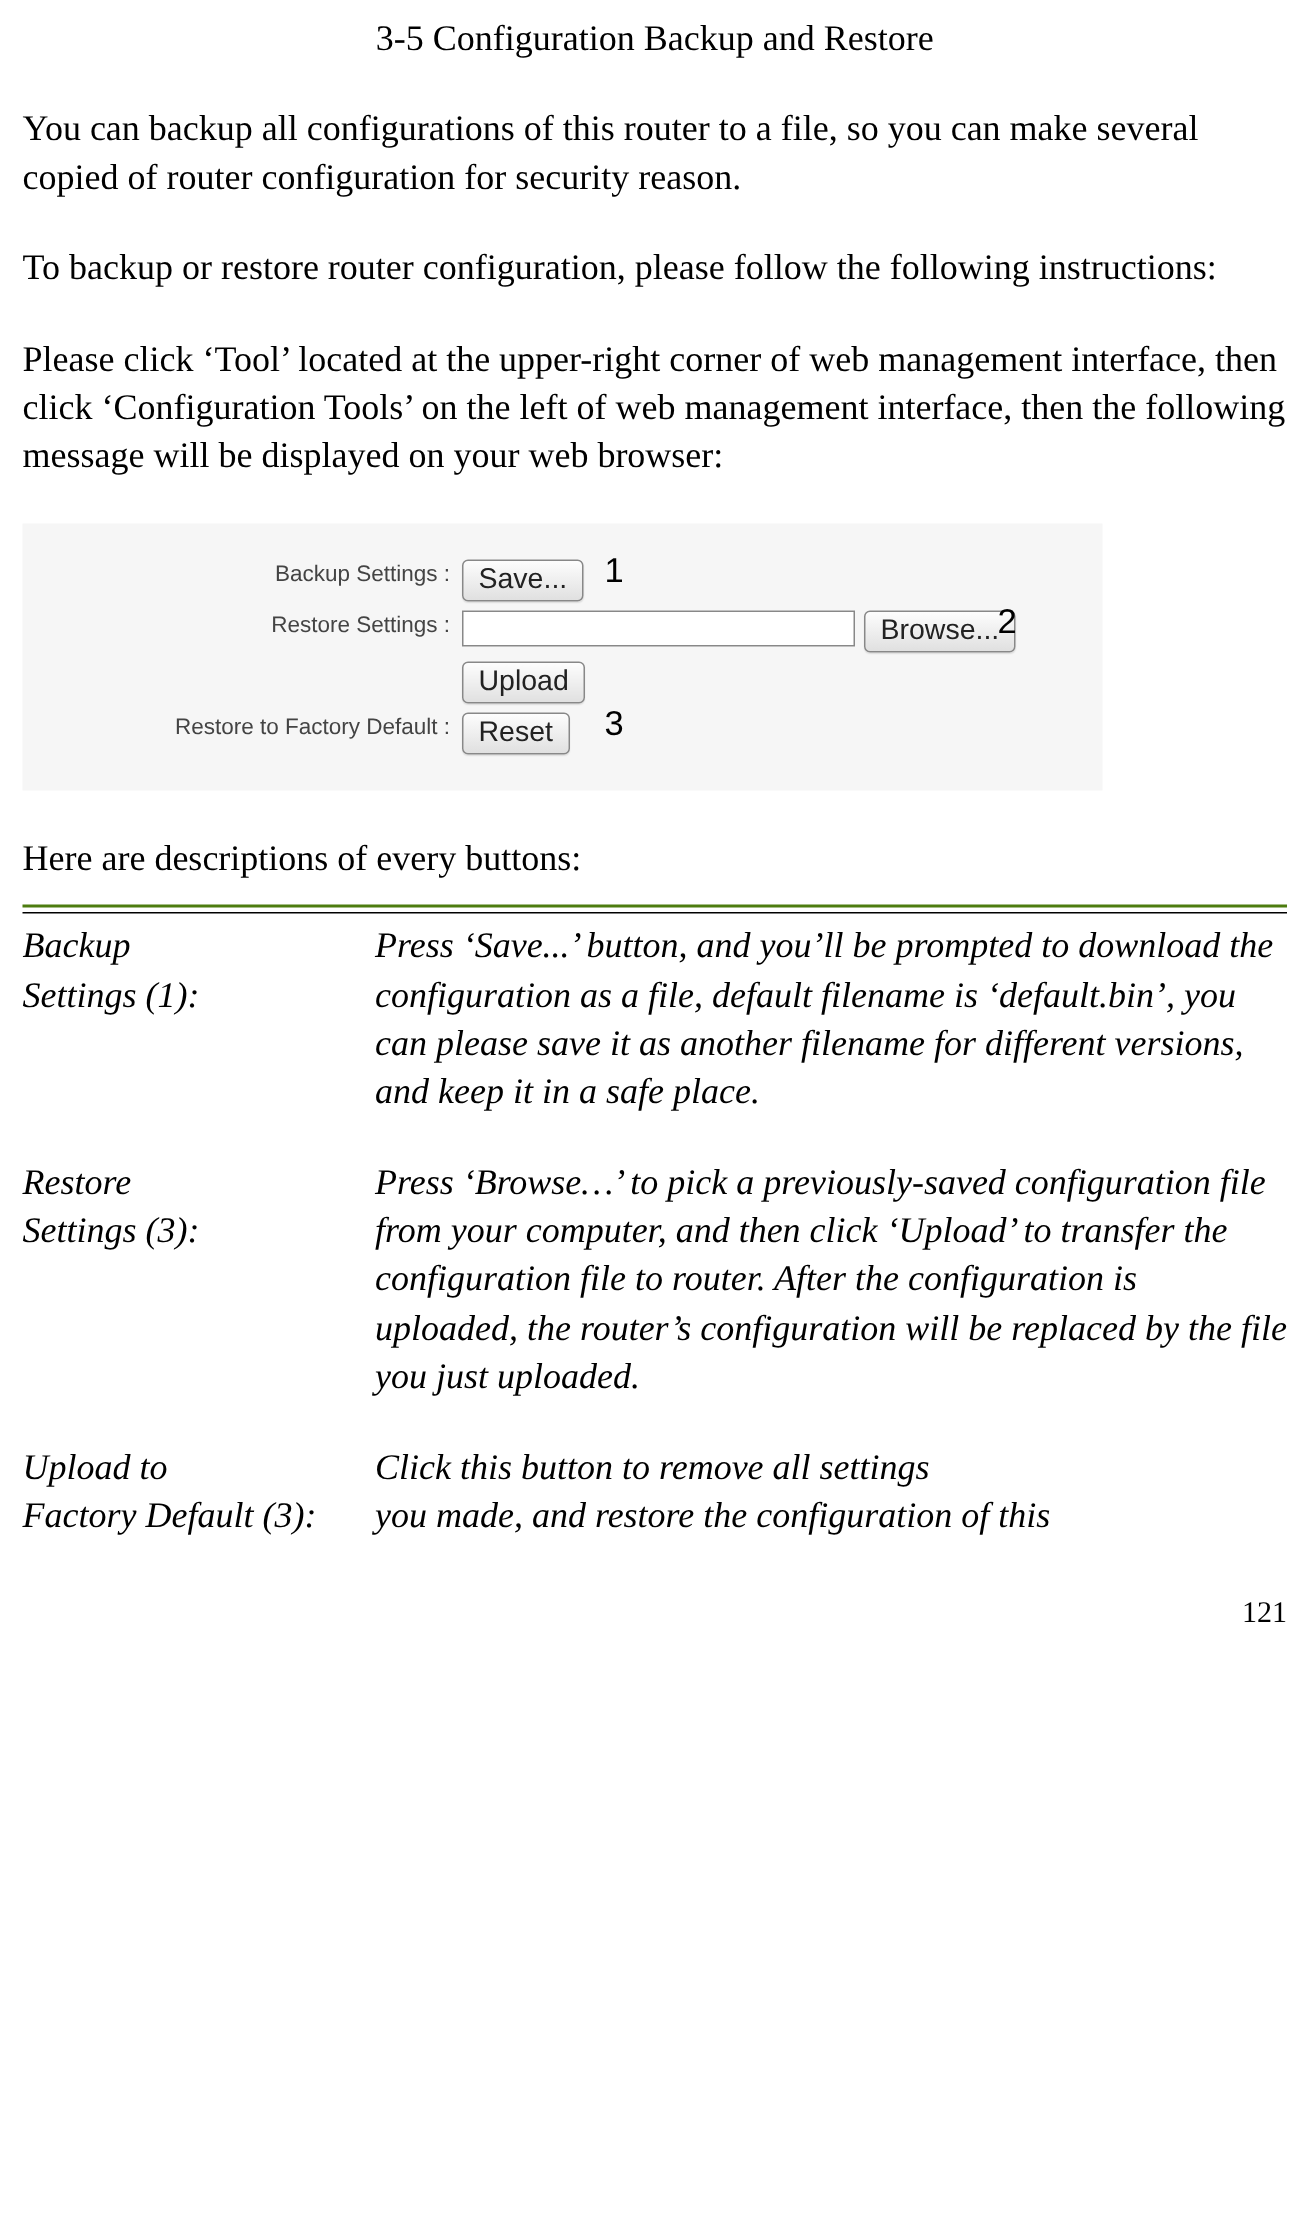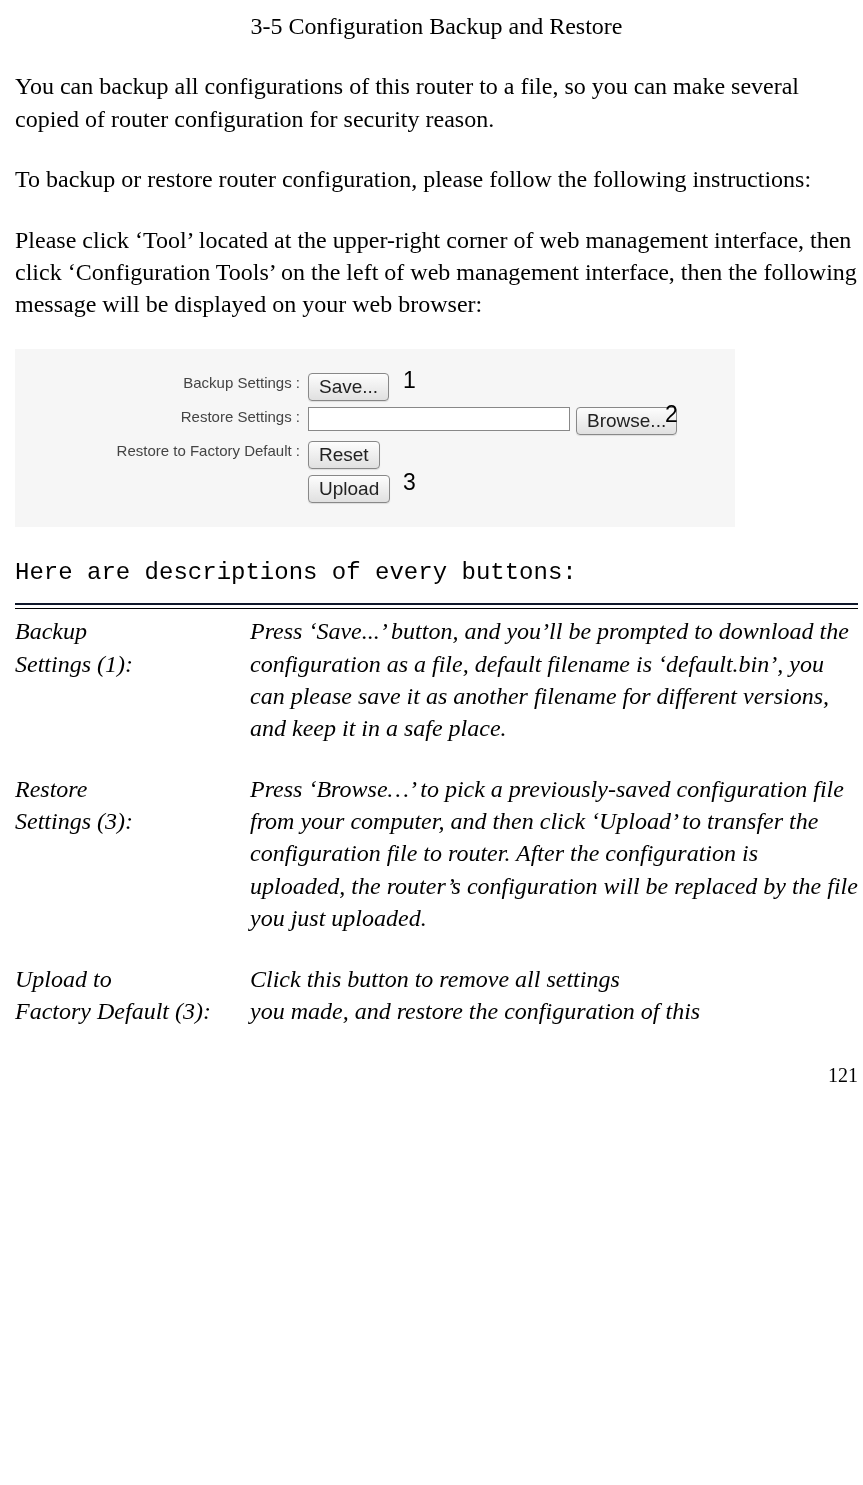--- a/index.html
+++ b/index.html
@@ -77,21 +77,21 @@
     }
     .desc-row-spacer td {
       height: 28px;
     }
     .page-num {
       text-align: right;
       font-size: 20px;
       margin-top: 35px;
     }
     .desc-wrap {
-      border-top: 2px solid #0f172a;
+      border-top: 2px solid #4d7c0f;
       padding-top: 3px;
     }
     .desc-inner {
       border-top: 1px solid #000;
       padding-top: 6px;
     }
     .desc-end {
       border-bottom: 1px solid #000;
       padding-bottom: 3px;
     }
@@ -115,33 +115,33 @@
     <span class="label w1">Backup Settings :</span>
     <button class="btn">Save...</button>
   </div>
   <div class="row">
     <span class="label w1">Restore Settings :</span>
     <span class="input-box"></span>
     <span style="width:6px;"></span>
     <button class="btn">Browse...</button>
   </div>
   <div class="row">
+    <span class="label w1"></span>
+    <button class="btn">Upload</button>
+  </div>
+  <div class="row">
     <span class="label w1">Restore to Factory Default :</span>
     <button class="btn">Reset</button>
-  </div>
-  <div class="row">
-    <span class="label w1"></span>
-    <button class="btn">Upload</button>
   </div>
   <span class="callout" style="left:388px; top:16px;">1</span>
   <span class="callout" style="left:650px; top:50px;">2</span>
   <span class="callout" style="left:388px; top:118px;">3</span>
 </div>
 
-<div class="para" style="margin-bottom:14px;font-family:Liberation Mono, monospace;">Here are descriptions of every buttons:</div>
+<div class="para" style="margin-bottom:14px;">Here are descriptions of every buttons:</div>
 
 <div class="desc-wrap">
   <div class="desc-inner">
     <table class="desc-table">
       <tbody>
           <tr>
         <td class="left">
           <span>Backup</span><br>
           <span>Settings (1):</span>
         </td>

